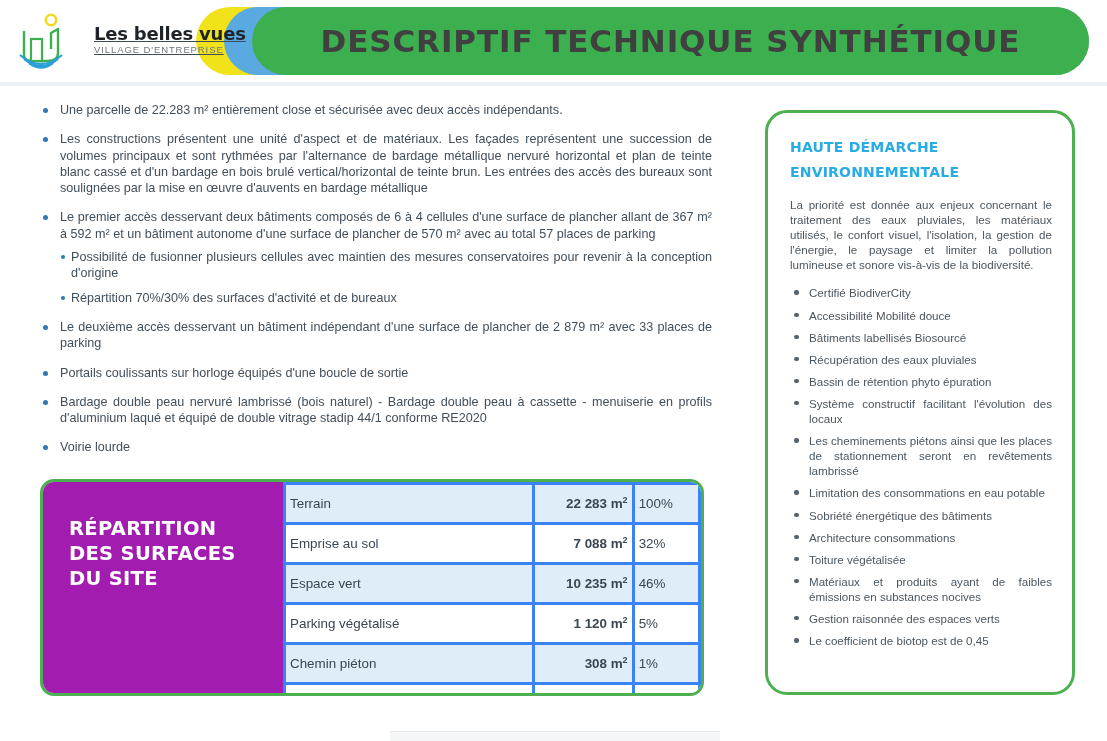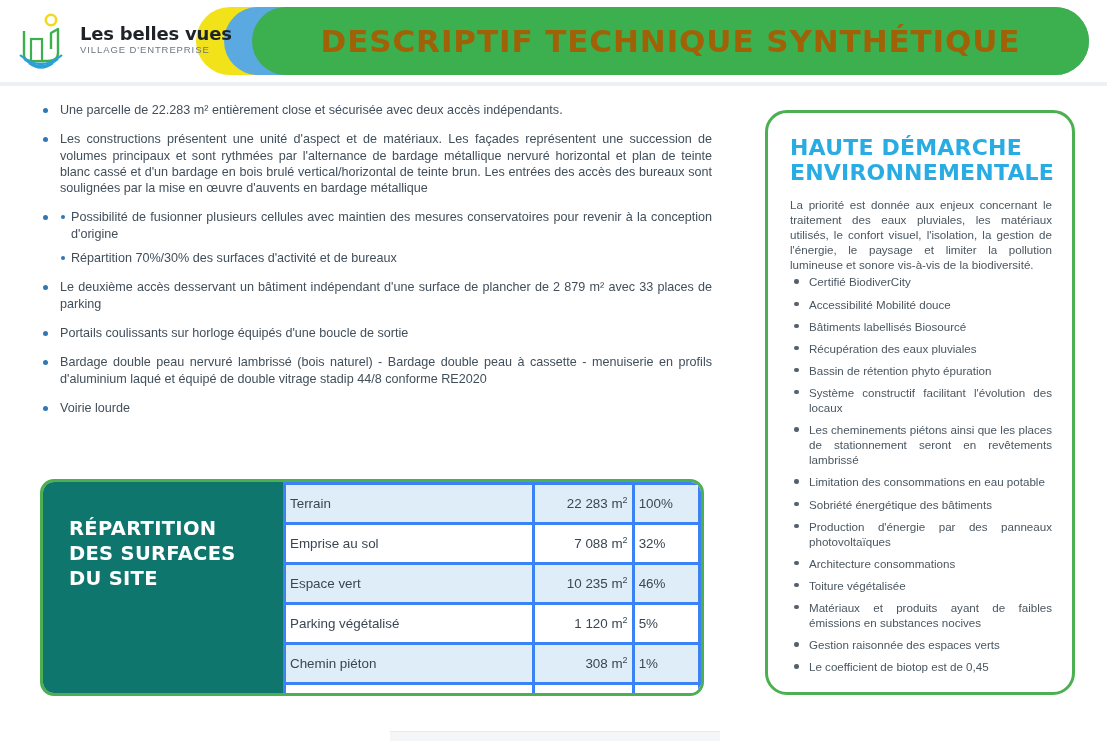--- a/index.html
+++ b/index.html
@@ -39,35 +39,36 @@
   .blob-blue   { left: 224px; right: 18px; background: #5aa9e0; }
   .blob-green  { left: 252px; right: 18px; background: #3caf4f; }
 
   .header-title {
     position: absolute;
     left: 252px; top: 7px;
     right: 18px; height: 68px;
     display: flex;
     align-items: center;
     justify-content: center;
-    color: #a16207;
+    color: #404040;
     font-size: 31px;
     font-weight: bold;
     letter-spacing: 0.9px;
     text-transform: uppercase;
     font-family: "DejaVu Sans", sans-serif;
   }
 
   .logo-wrap {
     position: absolute;
     left: 14px; top: 11px;
     display: flex;
     align-items: center;
-    gap: 10px;
+    gap: 24px;
     z-index: 5;
+    text-decoration: underline;
   }
   .logo-mark { width: 56px; height: 58px; display:block; }
   .logo-text { line-height: 1.05; }
   .logo-name {
     font-size: 18px;
     font-weight: bold;
     color: #1d2329;
     letter-spacing: -0.2px;
     font-family: "DejaVu Sans", sans-serif;
   }
@@ -138,21 +139,21 @@
     width: 664px; height: 217px;
     border: 3px solid #4caf50;
     border-radius: 14px;
     box-sizing: border-box;
     background: #ffffff;
     overflow: hidden;
     display: flex;
   }
   .surface-left {
     width: 240px;
-    background: #0f766e;
+    background: #a21caf;
     color: #ffffff;
     box-sizing: border-box;
     padding: 34px 0 12px 26px;
   }
   .surface-left-title {
     font-size: 19.5px;
     font-weight: bold;
     line-height: 25px;
     letter-spacing: 0.3px;
     white-space: pre-line;
@@ -167,51 +168,51 @@
     border: 3px solid #3b82f6;
     font-size: 13.4px;
     color: #3a4753;
     height: 40px;
     padding: 0 4px;
     box-sizing: border-box;
   }
   .surface-table tr:nth-child(odd) td { background: #dfedf8; }
   .surface-table tr:nth-child(even) td { background: #ffffff; }
   .col-label { width: 253px; text-align: left; }
-  .col-area  { width: 102px; text-align: right; }
+  .col-area  { width: 102px; text-align: right; font-weight: bold; }
   .col-pct   { width: 67px;  text-align: left; }
   .surface-table td sup { font-size: 9px; vertical-align: super; }
 
   
   .env-card {
     position: absolute;
     left: 765px; top: 110px;
     width: 310px; height: 585px;
     border: 3px solid #4caf50;
     border-radius: 22px;
     box-sizing: border-box;
     background: #ffffff;
     padding: 22px 20px 0 22px;
   }
   .env-title {
     color: #29ace3;
-    font-size: 22px;
+    font-size: 14px;
     font-weight: bold;
     line-height: 25px;
     letter-spacing: 0.2px;
     white-space: pre-line;
     margin-bottom: 12px;
     font-family: "DejaVu Sans", sans-serif;
   }
   .env-intro {
     font-size: 11.6px;
     line-height: 15.1px;
     text-align: justify;
     color: #4a5660;
-    margin-bottom: 2px;
+    margin-bottom: 13px;
   }
   ul.env-list { list-style: none; margin: 0; padding: 0; }
   ul.env-list > li {
     position: relative;
     padding-left: 19px;
     margin-bottom: 7px;
     font-size: 11.6px;
     line-height: 15.1px;
     text-align: justify;
     color: #4a5660;
@@ -262,27 +263,27 @@
   </div>
 
   <div class="header-title">DESCRIPTIF TECHNIQUE SYNTHÉTIQUE</div>
 </div>
 <div class="header-rule"></div>
 
 <div class="left-col">
   <ul class="bullets" id="main-bullets">
       <li><span>Une parcelle de 22.283 m² entièrement close et sécurisée avec deux accès indépendants.</span></li>
       <li><span>Les constructions présentent une unité d'aspect et de matériaux. Les façades représentent une succession de volumes principaux et sont rythmées par l'alternance de bardage métallique nervuré horizontal et plan de teinte blanc cassé et d'un bardage en bois brulé vertical/horizontal de teinte brun. Les entrées des accès des bureaux sont soulignées par la mise en œuvre d'auvents en bardage métallique</span></li>
-      <li><ul class="subbullets">
+      <li><span>Le premier accès desservant deux bâtiments composés de 6 à 4 cellules d'une surface de plancher allant de 367 m² à 592 m² et un bâtiment autonome d'une surface de plancher de 570 m² avec au total 57 places de parking</span><ul class="subbullets">
           <li>Possibilité de fusionner plusieurs cellules avec maintien des mesures conservatoires pour revenir à la conception d'origine</li>
           <li>Répartition 70%/30% des surfaces d'activité et de bureaux</li>
         </ul></li>
       <li><span>Le deuxième accès desservant un bâtiment indépendant d'une surface de plancher de 2 879 m² avec 33 places de parking</span></li>
       <li><span>Portails coulissants sur horloge équipés d'une boucle de sortie</span></li>
-      <li><span>Bardage double peau nervuré lambrissé (bois naturel) - Bardage double peau à cassette - menuiserie en profils d'aluminium laqué et équipé de double vitrage stadip 44/8 conforme RE2020</span></li>
+      <li><span>Bardage double peau nervuré lambrissé (bois naturel) - Bardage double peau à cassette - menuiserie en profils d'aluminium laqué et équipé de double vitrage stadip 44/1 conforme RE2020</span></li>
       <li><span>Voirie lourde</span></li>
     </ul>
 </div>
 
 <div class="surface-card">
   <div class="surface-left">
     <div class="surface-left-title">RÉPARTITION
 DES SURFACES
 DU SITE</div>
   </div>
@@ -339,21 +340,20 @@
   <ul class="env-list" id="env-list">
       <li>Certifié BiodiverCity</li>
       <li>Accessibilité Mobilité douce</li>
       <li>Bâtiments labellisés Biosourcé</li>
       <li>Récupération des eaux pluviales</li>
       <li>Bassin de rétention phyto épuration</li>
       <li>Système constructif facilitant l'évolution des locaux</li>
       <li>Les cheminements piétons ainsi que les places de stationnement seront en revêtements lambrissé</li>
       <li>Limitation des consommations en eau potable</li>
       <li>Sobriété énergétique des bâtiments</li>
-      <li>Production d'énergie par des panneaux photovoltaïques</li>
       <li>Architecture consommations</li>
       <li>Toiture végétalisée</li>
       <li>Matériaux et produits ayant de faibles émissions en substances nocives</li>
       <li>Gestion raisonnée des espaces verts</li>
       <li>Le coefficient de biotop est de 0,45</li>
     </ul>
 </div>
 
 <div class="footer-ghost"></div>
 

